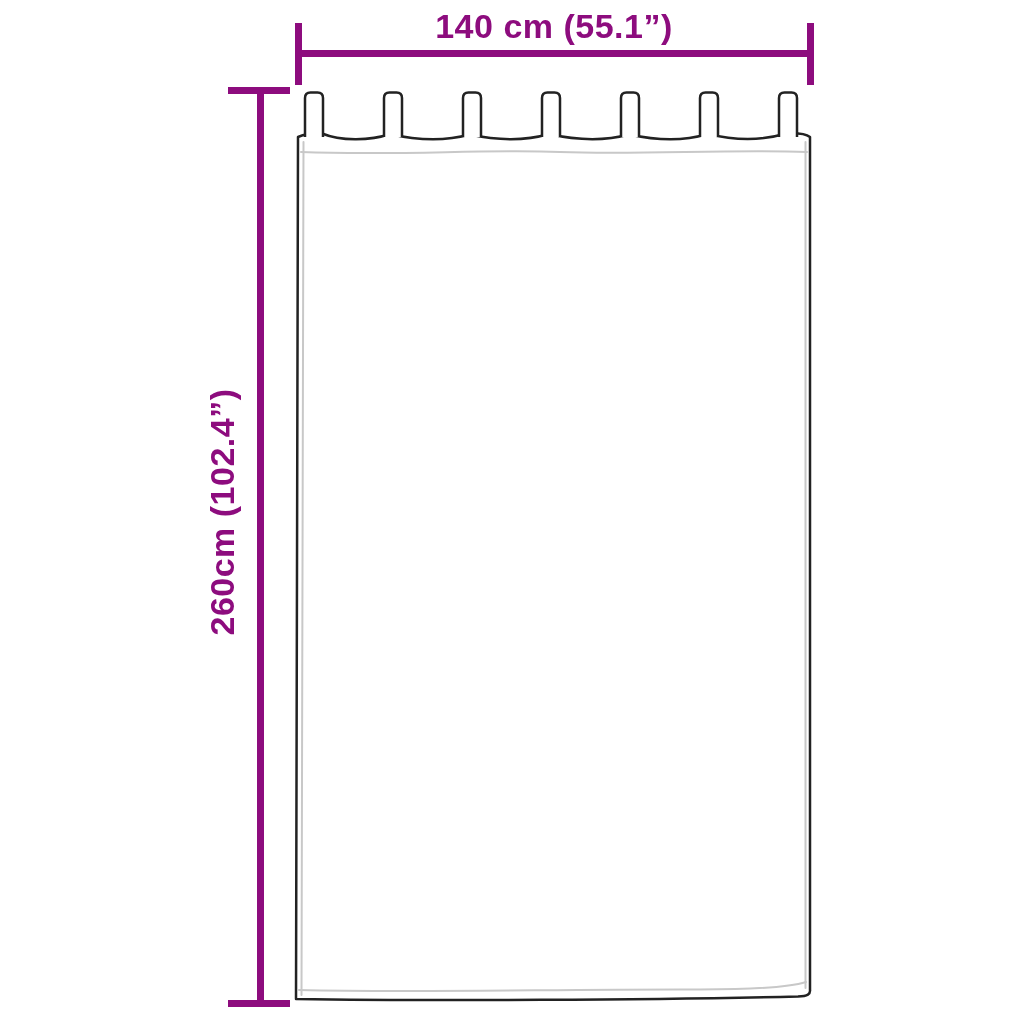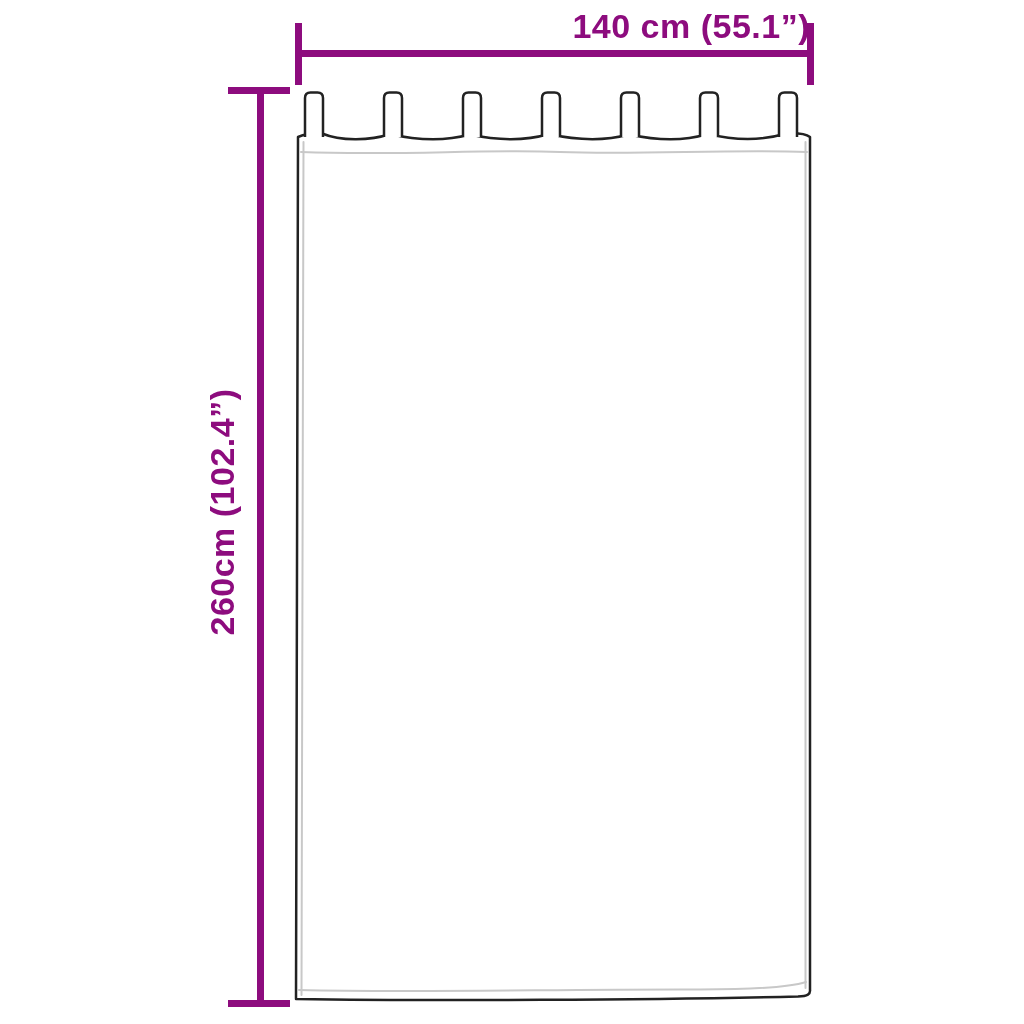--- a/index.html
+++ b/index.html
@@ -58,21 +58,21 @@
     color: var(--dimension-accent, #8d0c7e);
     font-size: 34px;
     font-weight: 700;
     letter-spacing: 0.5px;
     white-space: nowrap;
   }
   .h-label {
     left: 298px;
     top: 7px;
     width: 512px;
-    text-align: right;
+    text-align: center;
   }
   .v-label {
     left: 222px;
     top: 512px;
     transform: translate(-50%, -50%) rotate(-90deg);
   }
 </style>
 </head>
 <body>
 

